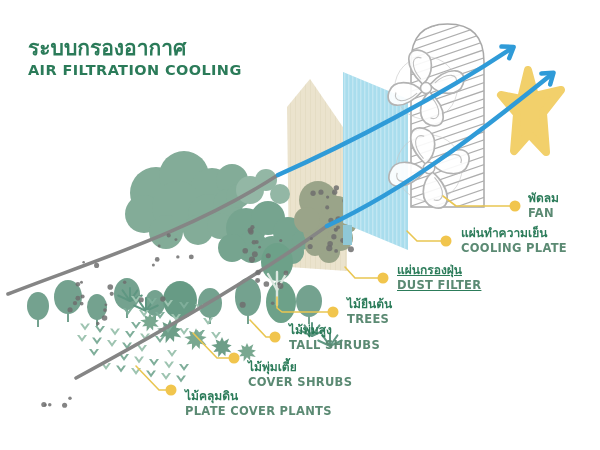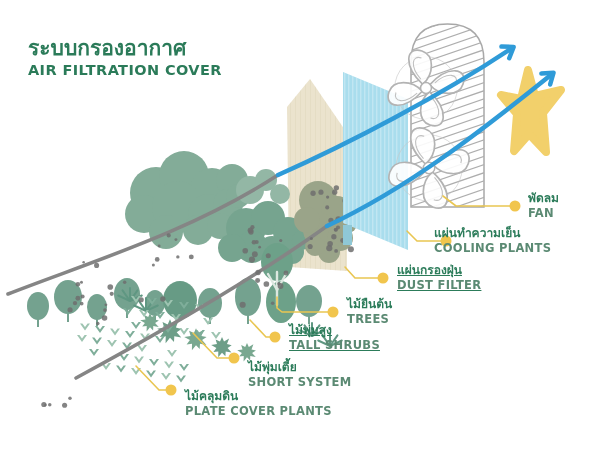--- a/index.html
+++ b/index.html
@@ -8,24 +8,24 @@
     font-family:"DejaVu Sans","Liberation Sans",sans-serif;
   }
   .stage svg{position:absolute;left:0;top:0;}
   .title{position:absolute;left:28px;top:36px;color:#2b7b59;}
   .title .thai{font-size:21px;font-weight:bold;line-height:1.15;}
   .title .eng{font-size:14.5px;font-weight:bold;letter-spacing:.4px;margin-top:2px;}
   .label{position:absolute;color:#2c7c5a;white-space:nowrap;}
   .label .thai{font-size:12px;font-weight:bold;line-height:1.1;}
   .label .eng{font-size:11.5px;font-weight:bold;color:#5b8a73;letter-spacing:.3px;margin-top:1px;}
   .label-fan{left:528px;top:192px;}
-  .label-cooling{left:434px;top:227px;}
+  .label-cooling{left:461px;top:227px;}
   .label-dust{left:397px;top:264px;text-decoration:underline;}
   .label-trees{left:347px;top:298px;}
-  .label-tall{left:289px;top:324px;text-decoration:underline;}
+  .label-tall{left:289px;top:324px;}
   .label-short{left:248px;top:361px;}
   .label-ground{left:185px;top:390px;}
 </style>
 </head>
 <body>
 
 <div class="stage">
 
   <svg width="600" height="450" viewBox="0 0 600 450">
     <defs>
@@ -374,44 +374,44 @@
       <circle cx="383" cy="278" r="5.5"></circle>
       <circle cx="333" cy="312" r="5.5"></circle>
       <circle cx="275" cy="337" r="5.5"></circle>
       <circle cx="234" cy="358" r="5.5"></circle>
       <circle cx="171" cy="390" r="5.5"></circle>
     </g>
   </svg>
 
   <div class="title">
     <div class="thai">ระบบกรองอากาศ</div>
-    <div class="eng">AIR FILTRATION COVER</div>
+    <div class="eng">AIR FILTRATION COOLING</div>
   </div>
 
   <div class="label label-fan">
     <div class="thai">พัดลม</div>
     <div class="eng">FAN</div>
   </div>
   <div class="label label-cooling">
     <div class="thai">แผ่นทำความเย็น</div>
-    <div class="eng">COOLING PLANTS</div>
+    <div class="eng">COOLING PLATE</div>
   </div>
   <div class="label label-dust">
     <div class="thai">แผ่นกรองฝุ่น</div>
     <div class="eng">DUST FILTER</div>
   </div>
   <div class="label label-trees">
     <div class="thai">ไม้ยืนต้น</div>
     <div class="eng">TREES</div>
   </div>
   <div class="label label-tall">
     <div class="thai">ไม้พุ่มสูง</div>
     <div class="eng">TALL SHRUBS</div>
   </div>
   <div class="label label-short">
     <div class="thai">ไม้พุ่มเตี้ย</div>
-    <div class="eng">SHORT SYSTEM</div>
+    <div class="eng">COVER SHRUBS</div>
   </div>
   <div class="label label-ground">
     <div class="thai">ไม้คลุมดิน</div>
     <div class="eng">PLATE COVER PLANTS</div>
   </div>
 </div>
 
 </body></html>

